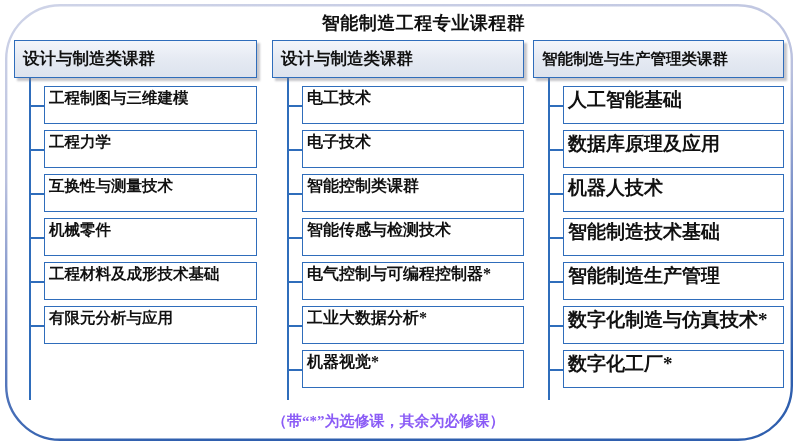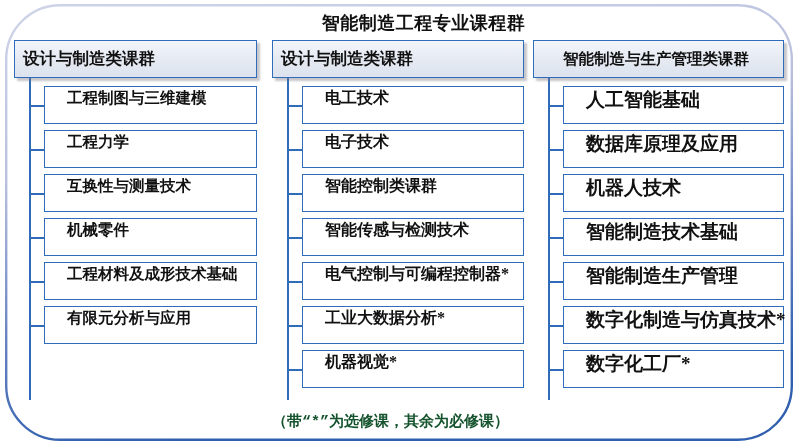--- a/index.html
+++ b/index.html
@@ -55,21 +55,21 @@
     padding-left:8px;
     z-index:3;
   }
   .group-header-label{
     font-size:16.5px;
     font-weight:700;
     color:#111111;
     white-space:nowrap;
     line-height:1;
   }
-  .col-2 .group-header-label{font-size:15.5px;margin-left:21px;}
+  .col-2 .group-header-label{font-size:15.5px;}
 
   
   .tree{
     position:relative;
     margin-top:0;
   }
   
   .trunk{
     position:absolute;
     left:15px;
@@ -84,21 +84,21 @@
   }
   .course-item{
     position:relative;
     box-sizing:border-box;
     height:38px;
     margin-bottom:6px;
     border:1.8px solid #2f6dbb;
     background:#ffffff;
     display:flex;
     align-items:flex-start;
-    padding:2px 4px 0 22px;
+    padding:2px 4px 0 4px;
   }
   
   .course-item::before{
     content:"";
     position:absolute;
     left:-15px;
     top:18px;
     width:15px;
     height:2px;
     background:#2f6dbb;
@@ -114,23 +114,23 @@
   .col-2 .course-label{font-size:19px;}
 
   
   .footnote{
     position:absolute;
     left:272px;
     top:412px;
     width:300px;
     font-size:15px;
     font-weight:700;
-    color:#14532d;
+    color:#8b5cf6;
     white-space:nowrap;
-    font-family:Liberation Mono, monospace;
+    font-family:Liberation Serif, serif;
   }
 </style>
 </head>
 <body>
 
 <div id="canvas">
 
   <div class="outer-frame">
     <svg width="788" height="437" viewBox="0 0 788 437" xmlns="http://www.w3.org/2000/svg">
       <defs>

